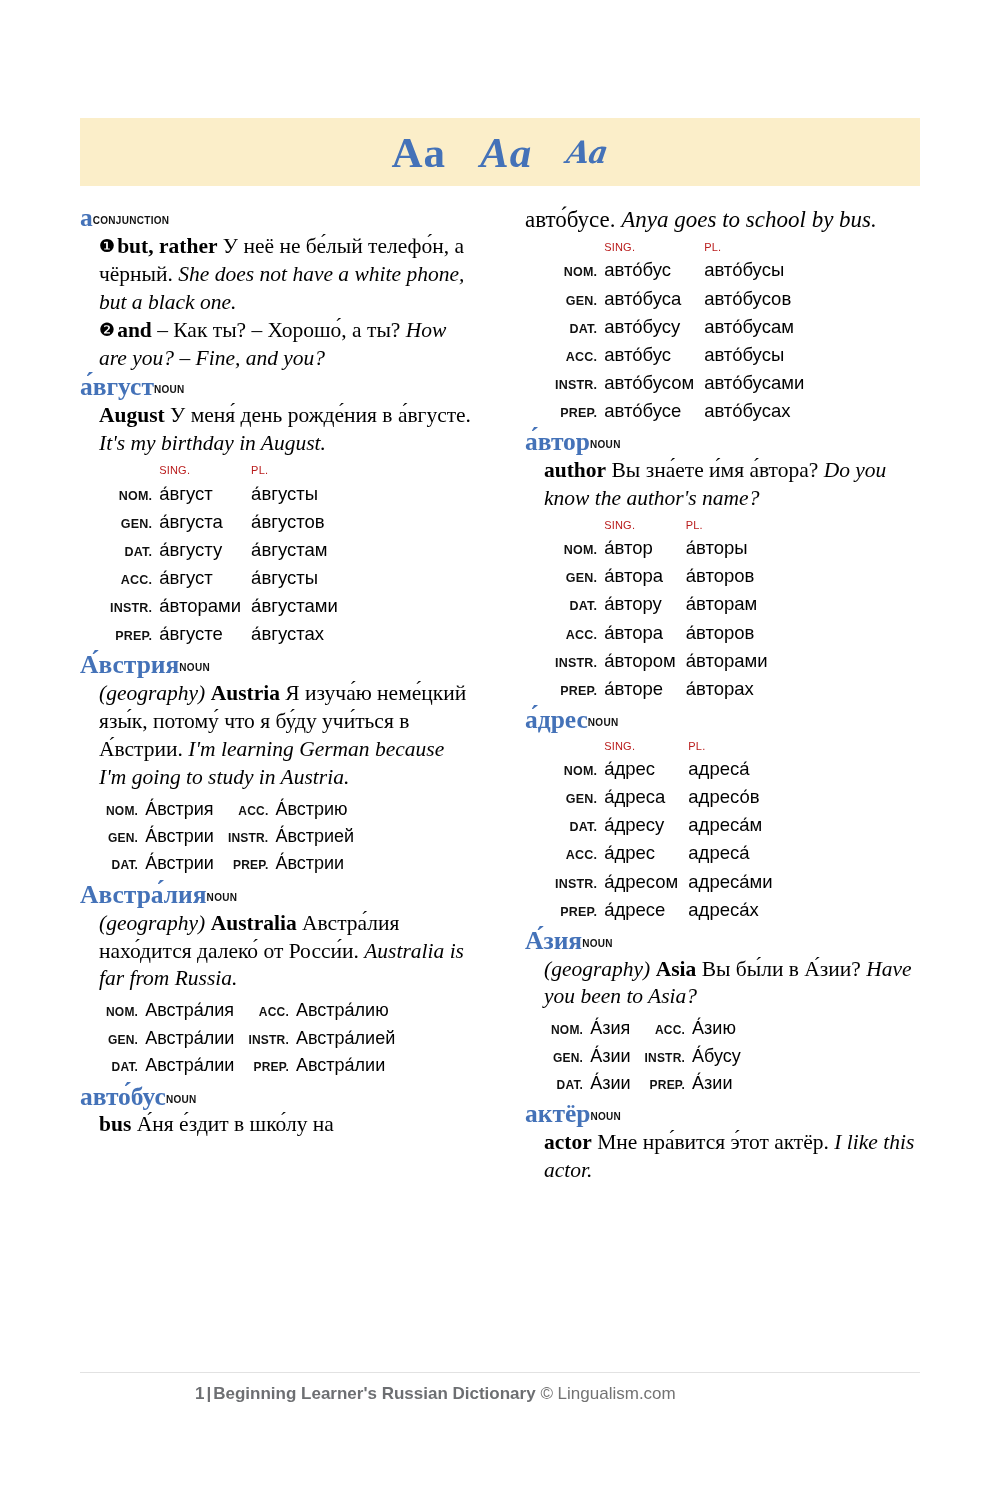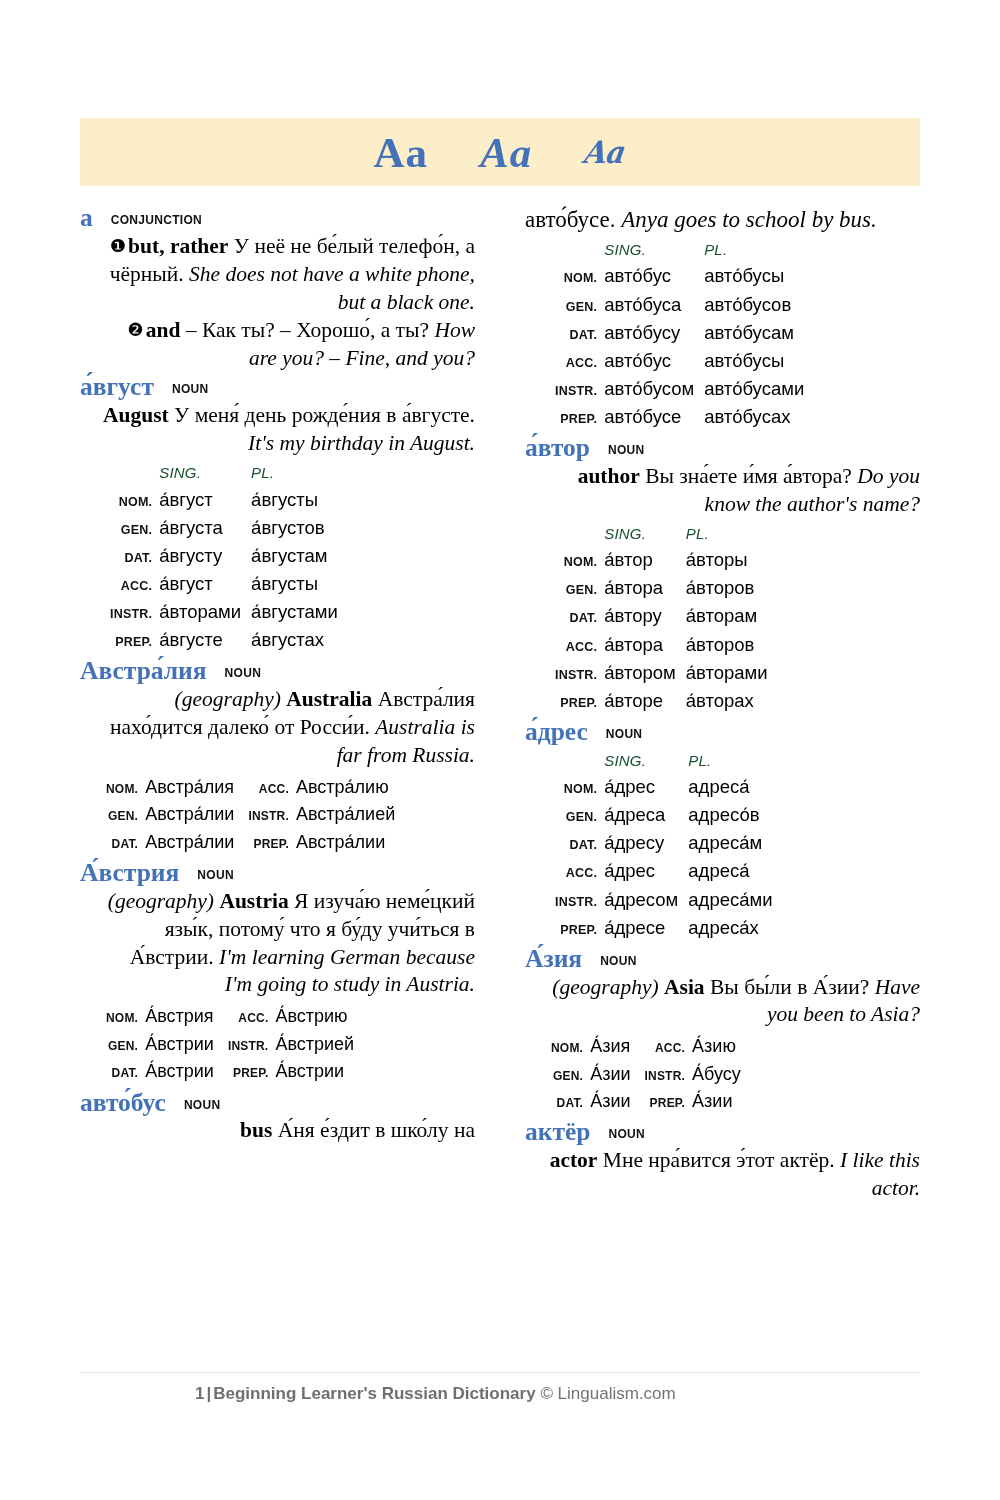--- a/index.html
+++ b/index.html
@@ -28,21 +28,21 @@
   .banner {
     position: absolute;
     left: 80px;
     top: 118px;
     width: 840px;
     height: 68px;
     background: #fbeec9;
     display: flex;
     align-items: center;
     justify-content: center;
-    gap: 52px;
+    gap: 34px;
   }
   .banner-letter {
     color: #4472b8;
     line-height: 1;
     user-select: none;
   }
   .bl-roman {
     font-family: "Liberation Serif", serif;
     font-weight: bold;
     font-size: 43px;
@@ -90,35 +90,34 @@
   .headword {
     color: #4472b8;
     font-family: "Liberation Serif", serif;
     font-weight: bold;
     font-size: 25.5px;
     letter-spacing: 0px;
   }
   .pos {
     font-family: "Liberation Sans", sans-serif;
     font-weight: bold;
-    font-size: 12px;
+    font-size: 10px;
     color: #111111;
     letter-spacing: 0.3px;
-    margin-left: 18px;
+    margin-left: 0;
     vertical-align: 2px;
   }
 
   .body-block {
     margin-left: 19px;
     font-size: 21.5px;
     line-height: 1.3;
     color: #000000;
     font-family: "Liberation Serif", serif;
     text-indent: 0;
-    text-align: right;
   }
   .cont-block {
     margin-left: 0px;
     font-size: 23px;
     line-height: 1.3;
     color: #000000;
     font-family: "Liberation Serif", serif;
   }
   .gloss { font-weight: bold; }
   .domain-lbl { font-style: italic; }
@@ -154,26 +153,25 @@
   .form {
     font-family: "Liberation Sans", sans-serif;
     font-size: 18.5px;
     color: #000000;
     white-space: nowrap;
     padding-right: 10px !important;
     line-height: 1.52;
   }
   .num-hdr {
     font-family: "Liberation Sans", sans-serif;
-    font-size: 15px;
-    color: #14532d;
+    font-size: 11px;
+    color: #b91c1c;
     letter-spacing: 0.2px;
     line-height: 1.5;
     padding-bottom: 1px !important;
-    font-style: italic;
   }
 
   
   table.decl-compact { margin-left: 26px; }
   table.decl-compact .form { font-size: 18px; padding-right: 14px !important; line-height: 1.52; }
   table.decl-compact .case-lbl { font-size: 12px; }
 
   
   .footer-rule {
     position: absolute;
@@ -273,20 +271,54 @@
             <td class="case-lbl">PREP.</td>
             <td class="form">а́вгусте</td>
             <td class="form">а́вгустах</td>
           </tr>
         </tbody>
           </table>
       </div>
 
       <div class="entry">
         <div class="headword-line">
+          <span class="headword">А́встрия</span><span class="pos">NOUN</span>
+        </div>
+        <div class="body-block">
+          <span class="domain-lbl">(geography)</span>
+          <span class="gloss">Austria</span>
+          <span class="ru">Я изуча́ю неме́цкий язы́к, потому́ что я бу́ду учи́ться в А́встрии.</span>
+          <span class="en">I'm learning German because I'm going to study in Austria.</span>
+        </div>
+        <table class="decl decl-compact">
+          <tbody>
+              <tr>
+            <td class="case-lbl">NOM.</td>
+            <td class="form">А́встрия</td>
+            <td class="case-lbl">ACC.</td>
+            <td class="form">А́встрию</td>
+          </tr>
+          <tr>
+            <td class="case-lbl">GEN.</td>
+            <td class="form">А́встрии</td>
+            <td class="case-lbl">INSTR.</td>
+            <td class="form">А́встрией</td>
+          </tr>
+          <tr>
+            <td class="case-lbl">DAT.</td>
+            <td class="form">А́встрии</td>
+            <td class="case-lbl">PREP.</td>
+            <td class="form">А́встрии</td>
+          </tr>
+        </tbody>
+          </table>
+      </div>
+
+      <div class="entry">
+        <div class="headword-line">
           <span class="headword">Австра́лия</span><span class="pos">NOUN</span>
         </div>
         <div class="body-block">
           <span class="domain-lbl">(geography)</span>
           <span class="gloss">Australia</span>
           <span class="ru">Австра́лия нахо́дится далеко́ от Росси́и.</span>
           <span class="en">Australia is far from Russia.</span>
         </div>
         <table class="decl decl-compact">
           <tbody>
@@ -307,54 +339,20 @@
             <td class="form">Австра́лии</td>
             <td class="case-lbl">PREP.</td>
             <td class="form">Австра́лии</td>
           </tr>
         </tbody>
           </table>
       </div>
 
       <div class="entry">
         <div class="headword-line">
-          <span class="headword">А́встрия</span><span class="pos">NOUN</span>
-        </div>
-        <div class="body-block">
-          <span class="domain-lbl">(geography)</span>
-          <span class="gloss">Austria</span>
-          <span class="ru">Я изуча́ю неме́цкий язы́к, потому́ что я бу́ду учи́ться в А́встрии.</span>
-          <span class="en">I'm learning German because I'm going to study in Austria.</span>
-        </div>
-        <table class="decl decl-compact">
-          <tbody>
-              <tr>
-            <td class="case-lbl">NOM.</td>
-            <td class="form">А́встрия</td>
-            <td class="case-lbl">ACC.</td>
-            <td class="form">А́встрию</td>
-          </tr>
-          <tr>
-            <td class="case-lbl">GEN.</td>
-            <td class="form">А́встрии</td>
-            <td class="case-lbl">INSTR.</td>
-            <td class="form">А́встрией</td>
-          </tr>
-          <tr>
-            <td class="case-lbl">DAT.</td>
-            <td class="form">А́встрии</td>
-            <td class="case-lbl">PREP.</td>
-            <td class="form">А́встрии</td>
-          </tr>
-        </tbody>
-          </table>
-      </div>
-
-      <div class="entry">
-        <div class="headword-line">
           <span class="headword">авто́бус</span><span class="pos">NOUN</span>
         </div>
         <div class="body-block">
           <span class="gloss">bus</span>
           <span class="ru">А́ня е́здит в шко́лу на</span>
         </div>
       </div>
 
     </div>
 

